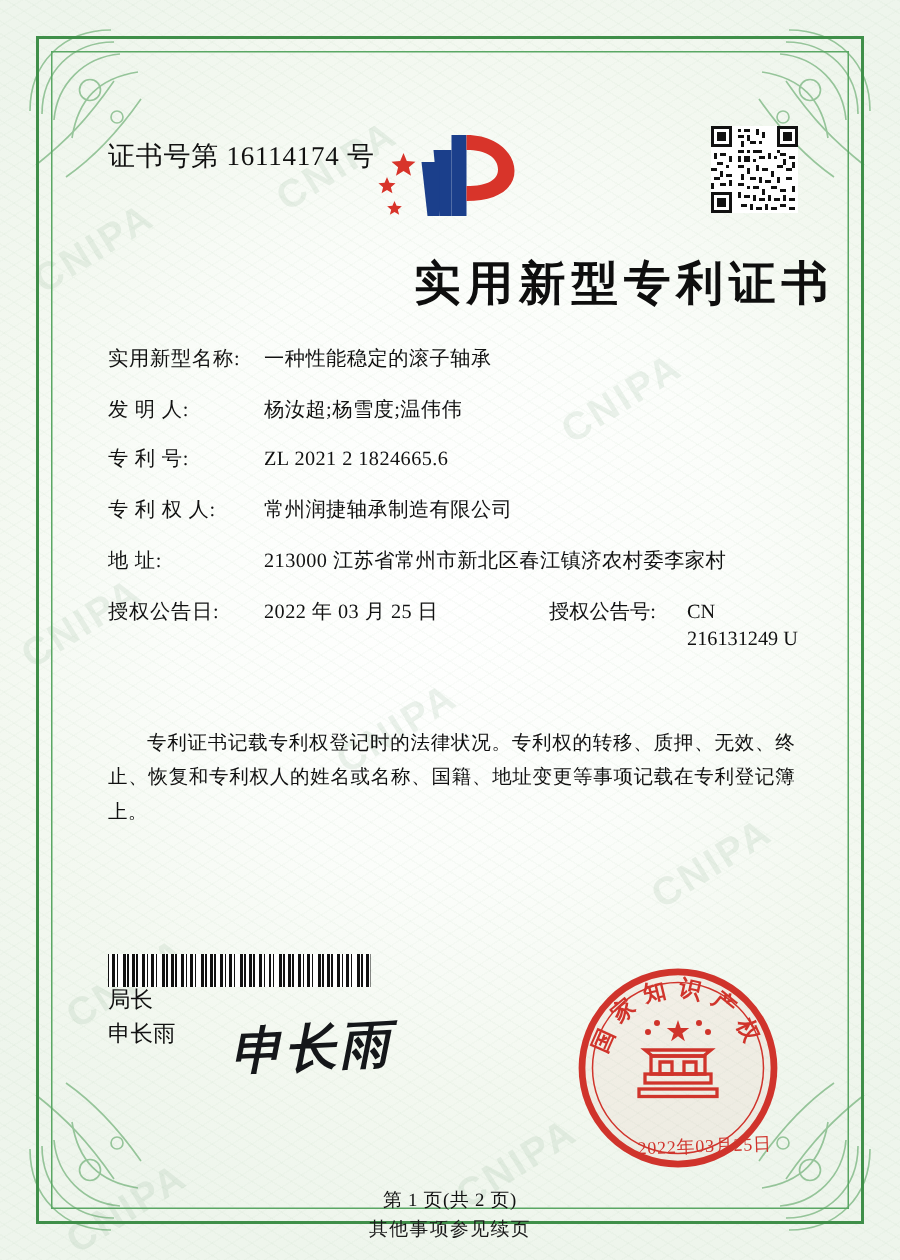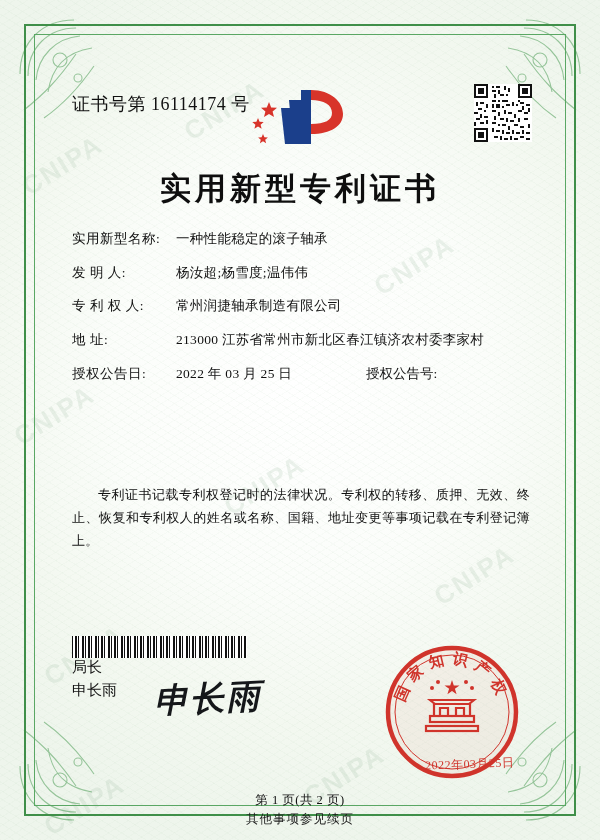--- a/index.html
+++ b/index.html
@@ -92,21 +92,21 @@
     top: 38px;
     transform: translateX(-50%);
     width: 110px;
     height: 70px;
   }
   .title {
     position: absolute;
     left: 0;
     right: 0;
     top: 124px;
-    text-align: center;
+    text-align: right;
     font-family: "Liberation Serif", "DejaVu Serif", serif;
     font-size: 31px;
     font-weight: bold;
     letter-spacing: 4px;
     color: #0e0e0e;
   }
   .fields {
     position: absolute;
     left: 28px;
     right: 24px;
@@ -405,36 +405,41 @@
       <div class="field-row">
         <div class="field-label">实用新型名称:</div>
         <div class="field-value">一种性能稳定的滚子轴承</div>
       </div>
 
       <div class="field-row">
         <div class="field-label">发 明 人:</div>
         <div class="field-value">杨汝超;杨雪度;温伟伟</div>
       </div>
 
+      <div class="field-row">
+        <div class="field-label">专 利 号:</div>
+        <div class="field-value">ZL 2021 2 1824665.6</div>
+      </div>
 
 
       <div class="field-row">
         <div class="field-label">专 利 权 人:</div>
         <div class="field-value">常州润捷轴承制造有限公司</div>
       </div>
 
       <div class="field-row">
         <div class="field-label">地 址:</div>
         <div class="field-value">213000 江苏省常州市新北区春江镇济农村委李家村</div>
       </div>
 
       <div class="field-row two-col">
         <div class="field-label">授权公告日:</div>
         <div class="field-value">2022 年 03 月 25 日</div>
         <div class="field-label2">授权公告号:</div>
+        <div class="field-value2">CN 216131249 U</div>
       </div>
 
     </div>
 
     <div class="paragraphs">
       <p>专利证书记载专利权登记时的法律状况。专利权的转移、质押、无效、终止、恢复和专利权人的姓名或名称、国籍、地址变更等事项记载在专利登记簿上。</p>
     </div>
 
     <div class="barcode"></div>
 

